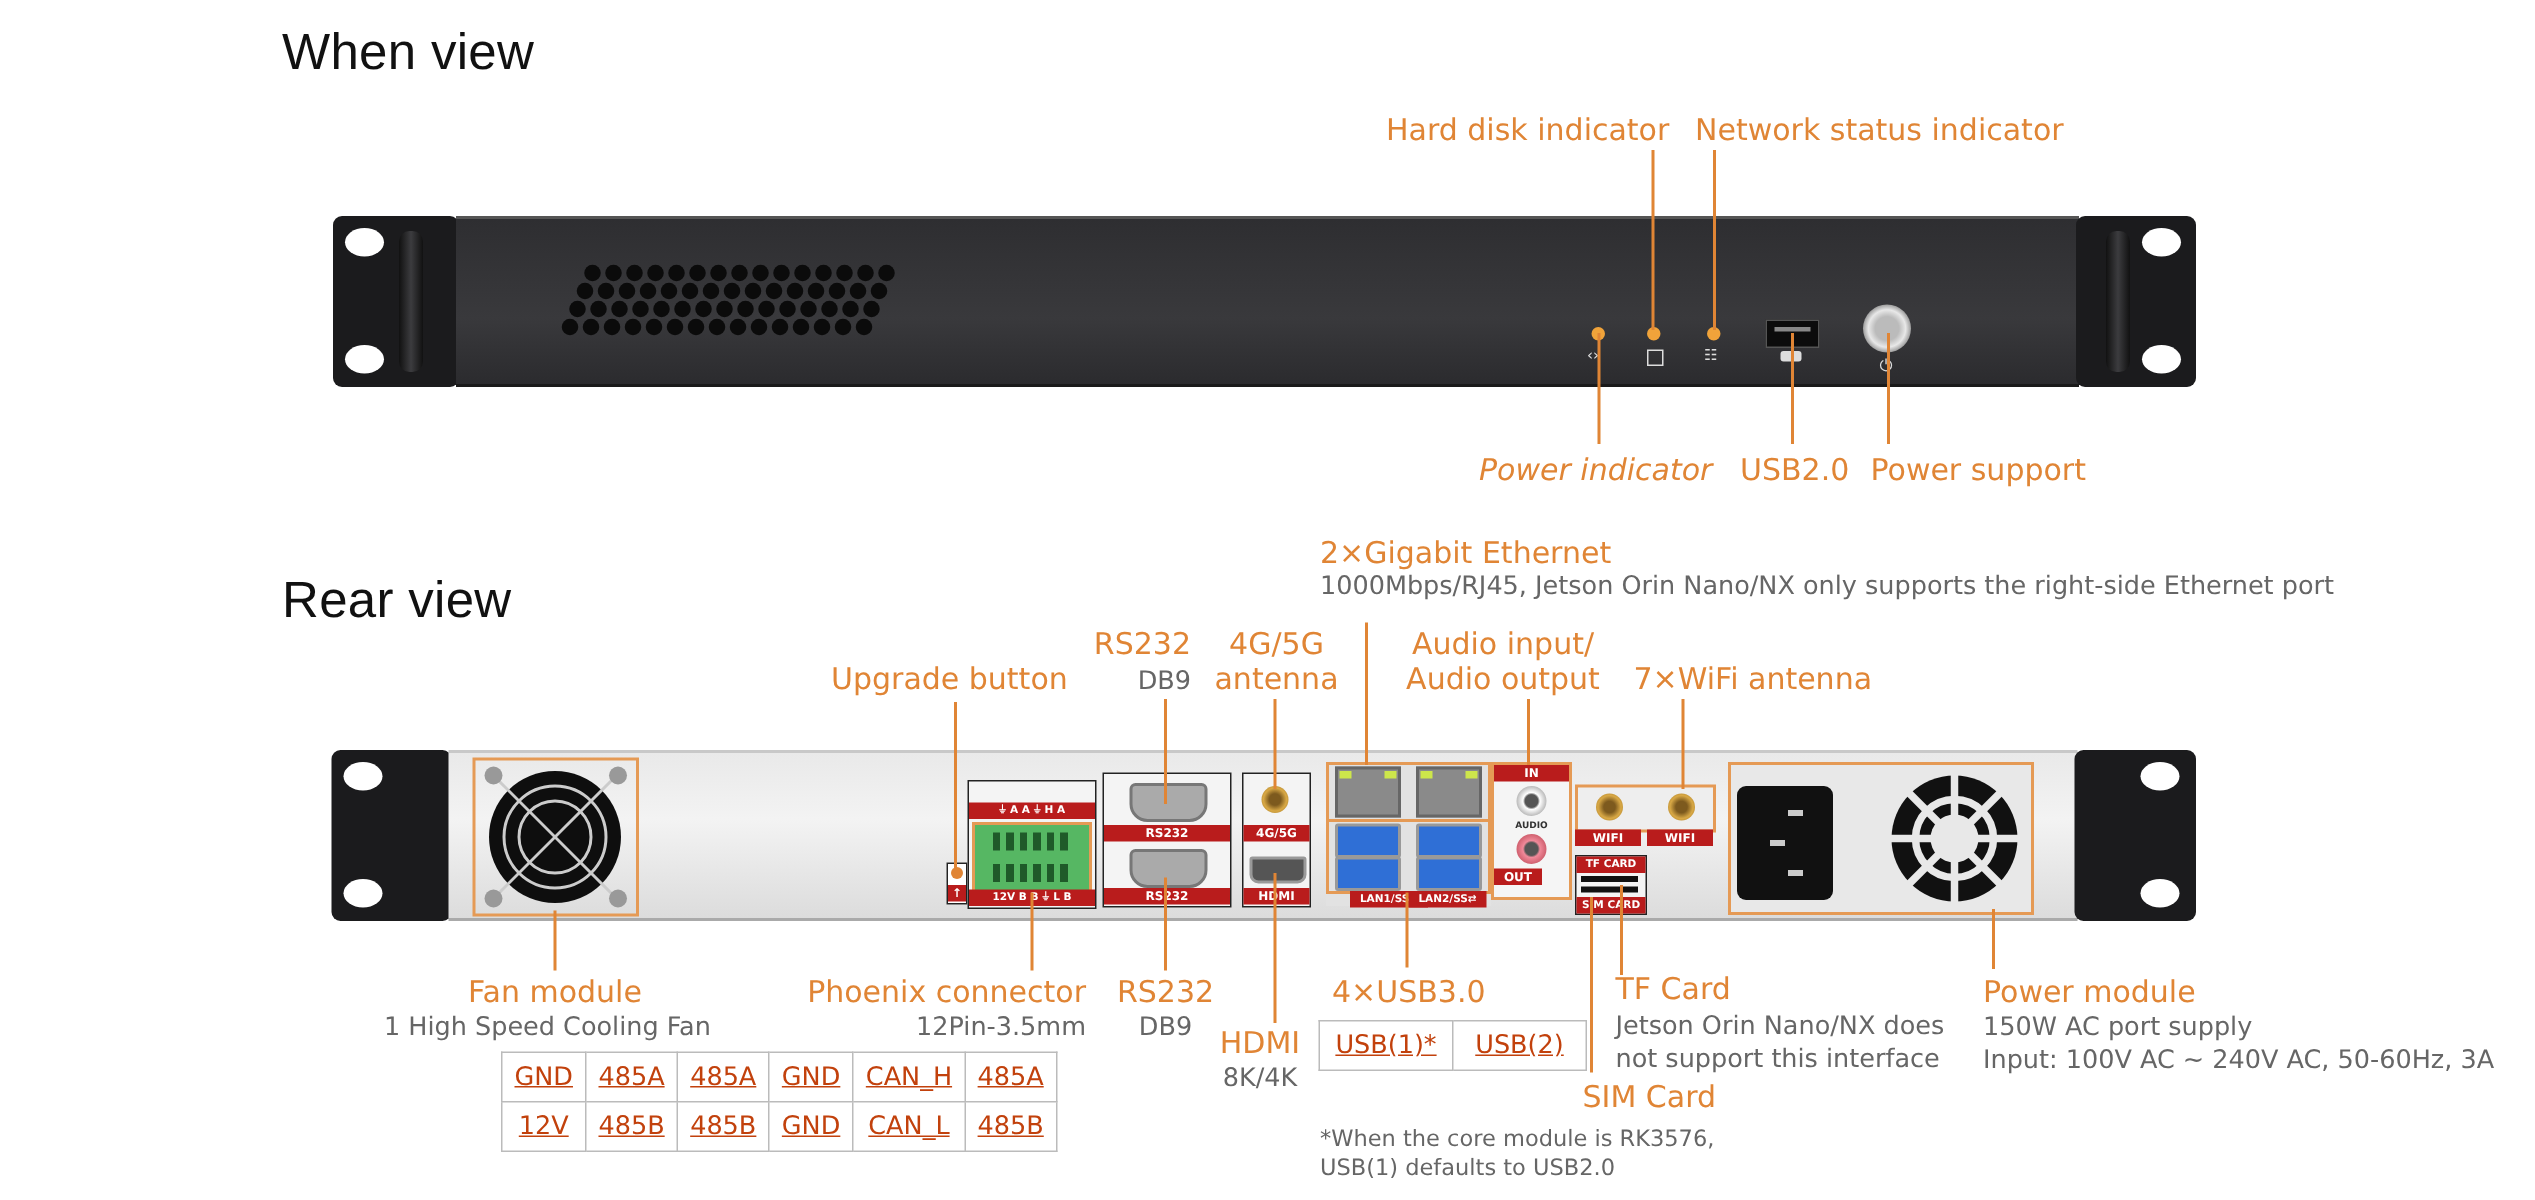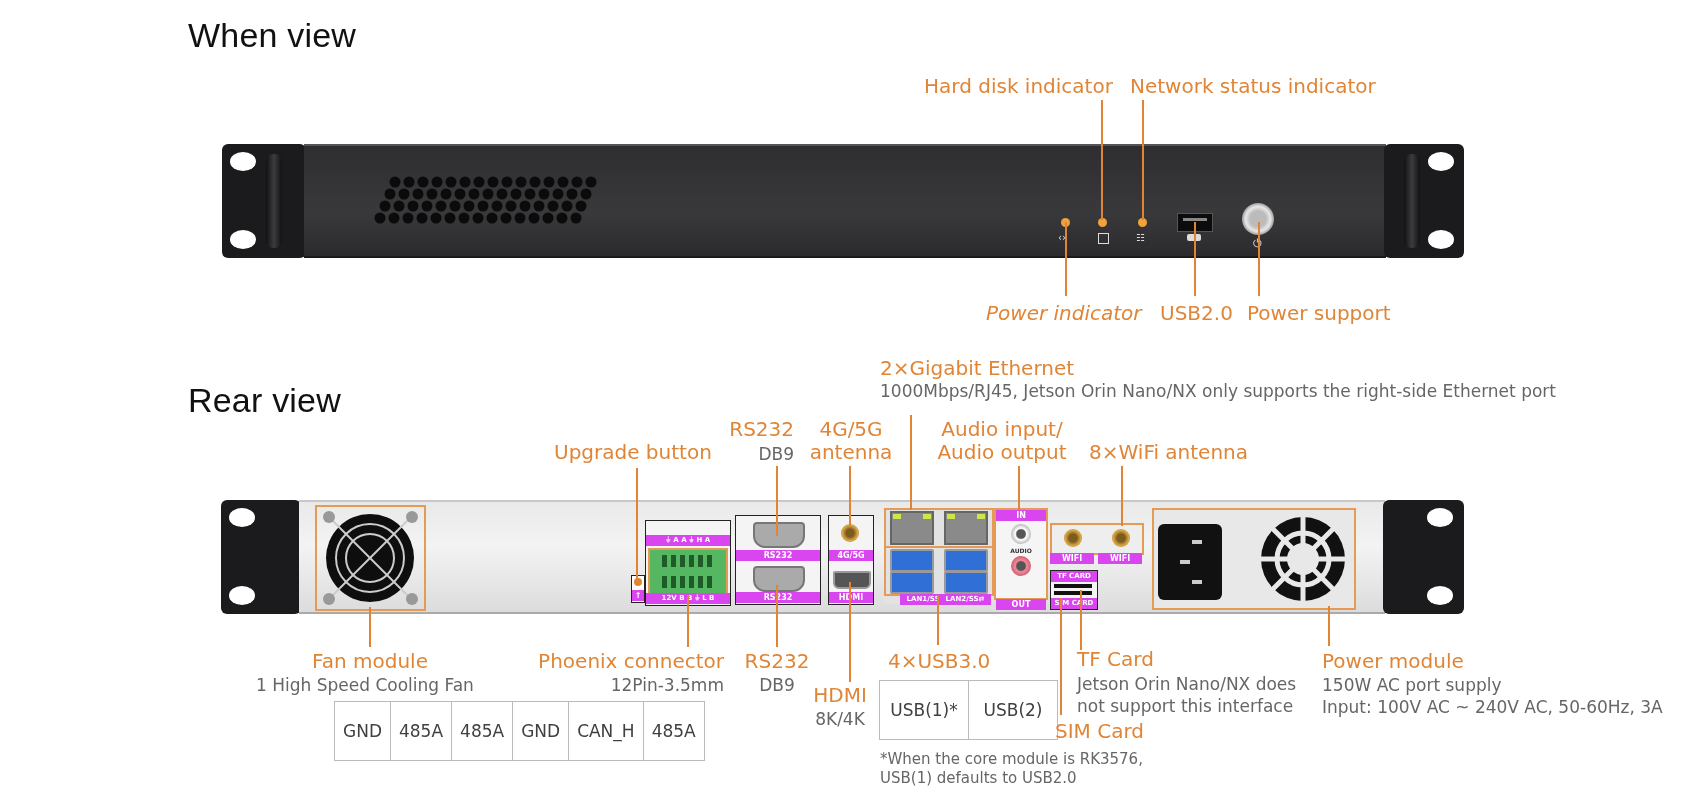--- a/index.html
+++ b/index.html
@@ -12,24 +12,24 @@
   .c{text-align:center;}
   .vline{position:absolute;width:2px;background:#e08535;}
   .dot{position:absolute;width:9px;height:9px;border-radius:50%;background:#f0a33a;}
   
   .ear{position:absolute;background:#1b1b1d;border-radius:6px;}
   .hole{position:absolute;width:26px;height:19px;border-radius:50%;background:#fff;}
   .front-body{position:absolute;background:linear-gradient(#2e2e31,#39393c 60%,#2b2b2e);border-top:2px solid #555;border-bottom:2px solid #1a1a1a;}
   .handle{position:absolute;width:16px;background:linear-gradient(90deg,#111,#3c3c3f,#111);border-radius:7px;}
   .rear-body{position:absolute;background:linear-gradient(#e9e9e9,#f3f3f3 40%,#dcdcdc);border-top:2px solid #c8c8c8;border-bottom:2px solid #aaa;}
   .obox{position:absolute;border:2px solid #e59a55;}
-  .blk{position:absolute;background:#d946ef;color:#fff;font-size:8px;font-weight:bold;text-align:center;line-height:11px;}
+  .blk{position:absolute;background:#b91c1c;color:#fff;font-size:8px;font-weight:bold;text-align:center;line-height:11px;}
   .panel{position:absolute;background:#f4f4f4;border:1px solid #222;}
   table.pin{border-collapse:collapse;position:absolute;}
-  table.pin td{border:1.5px solid #bbb;color:#404040;font-size:17px;text-align:center;height:32px;padding:13px 8px;}
+  table.pin td{border:1.5px solid #bbb;color:#c2410c;font-size:17px;text-align:center;height:32px;padding:0 8px;text-decoration:underline;}
   .usb{position:absolute;width:40px;height:19px;background:#2f6fd6;border:2px solid #999;border-radius:2px;}
   .rj{position:absolute;width:40px;height:30px;background:#8a8a8a;border:2px solid #666;}
   .rj .led{position:absolute;top:1px;width:8px;height:5px;background:#cde64b;}
 </style>
 </head>
 <body>
 
 <div class="abs h1" style="left:188px;top:16px;">When view</div>
 
 <div class="abs lbl" style="left:924px;top:75px;">Hard disk indicator</div>
@@ -142,21 +142,21 @@
 
 <div class="abs lbl r" style="left:720px;top:418px;width:74px;">RS232</div>
 <div class="abs sub r" style="left:720px;top:444px;width:74px;">DB9</div>
 
 <div class="abs lbl c" style="left:800px;top:418px;width:102px;">4G/5G</div>
 <div class="abs lbl c" style="left:800px;top:441px;width:102px;">antenna</div>
 
 <div class="abs lbl c" style="left:932px;top:418px;width:140px;">Audio input/</div>
 <div class="abs lbl c" style="left:932px;top:441px;width:140px;">Audio output</div>
 
-<div class="abs lbl" style="left:1089px;top:441px;">8×WiFi antenna</div>
+<div class="abs lbl" style="left:1089px;top:441px;">7×WiFi antenna</div>
 <div class="abs lbl" style="left:554px;top:441px;">Upgrade button</div>
 
 <div class="ear" style="left:221px;top:500px;width:80px;height:114px;">
   <div class="hole" style="left:8px;top:8px;"></div>
   <div class="hole" style="left:8px;top:86px;"></div>
 </div>
 <div class="rear-body" style="left:299px;top:500px;width:1086px;height:110px;"></div>
 <div class="ear" style="left:1383px;top:500px;width:81px;height:114px;">
   <div class="hole" style="left:44px;top:8px;"></div>
   <div class="hole" style="left:44px;top:86px;"></div>
@@ -221,21 +221,21 @@
   <div class="usb" style="left:60px;top:63px;"></div>
   <div class="blk" style="left:16px;top:86px;width:52px;font-size:7px;">LAN1/SS⇄</div>
   <div class="blk" style="left:55px;top:86px;width:52px;font-size:7px;">LAN2/SS⇄</div>
 </div>
 
 <div class="obox" style="left:994px;top:508px;width:50px;height:88px;background:#f5f5f5;">
   <div class="blk" style="left:0;top:0;width:50px;">IN</div>
   <div class="abs" style="left:15px;top:14px;width:20px;height:20px;border-radius:50%;background:radial-gradient(circle,#555 30%,#fff 40%,#bbb 70%);"></div>
   <div class="abs" style="left:0;top:37px;width:50px;text-align:center;font-size:6px;font-weight:bold;color:#333;">AUDIO</div>
   <div class="abs" style="left:15px;top:46px;width:20px;height:20px;border-radius:50%;background:radial-gradient(circle,#555 30%,#f08a9a 40%,#d0606f 70%);"></div>
-  <div class="blk" style="left:0;top:89px;width:50px;">OUT</div>
+  <div class="blk" style="left:0;top:69px;width:32px;">OUT</div>
 </div>
 
 <div class="obox" style="left:1050px;top:523px;width:90px;height:28px;background:#eee;">
   <div class="abs" style="left:12px;top:4px;width:18px;height:18px;border-radius:50%;background:radial-gradient(circle,#7d5a1e 30%,#d8a845 60%,#9c7428);"></div>
   <div class="abs" style="left:60px;top:4px;width:18px;height:18px;border-radius:50%;background:radial-gradient(circle,#7d5a1e 30%,#d8a845 60%,#9c7428);"></div>
 </div>
 <div class="blk" style="left:1050px;top:553px;width:44px;">WIFI</div>
 <div class="blk" style="left:1098px;top:553px;width:44px;">WIFI</div>
 
 <div class="panel" style="left:1050px;top:570px;width:46px;height:38px;">
@@ -286,20 +286,28 @@
 <table class="pin" style="left:334px;top:701px;">
   <tbody>
       <tr>
     <td>GND</td>
     <td>485A</td>
     <td>485A</td>
     <td>GND</td>
     <td>CAN_H</td>
     <td>485A</td>
   </tr>
+  <tr>
+    <td>12V</td>
+    <td>485B</td>
+    <td>485B</td>
+    <td>GND</td>
+    <td>CAN_L</td>
+    <td>485B</td>
+  </tr>
 </tbody>
   </table>
 
 <div class="abs lbl c" style="left:740px;top:650px;width:74px;">RS232</div>
 <div class="abs sub c" style="left:740px;top:675px;width:74px;">DB9</div>
 
 <div class="abs lbl c" style="left:808px;top:684px;width:64px;">HDMI</div>
 <div class="abs sub c" style="left:808px;top:709px;width:64px;">8K/4K</div>
 
 <div class="abs lbl" style="left:888px;top:650px;">4×USB3.0</div>

